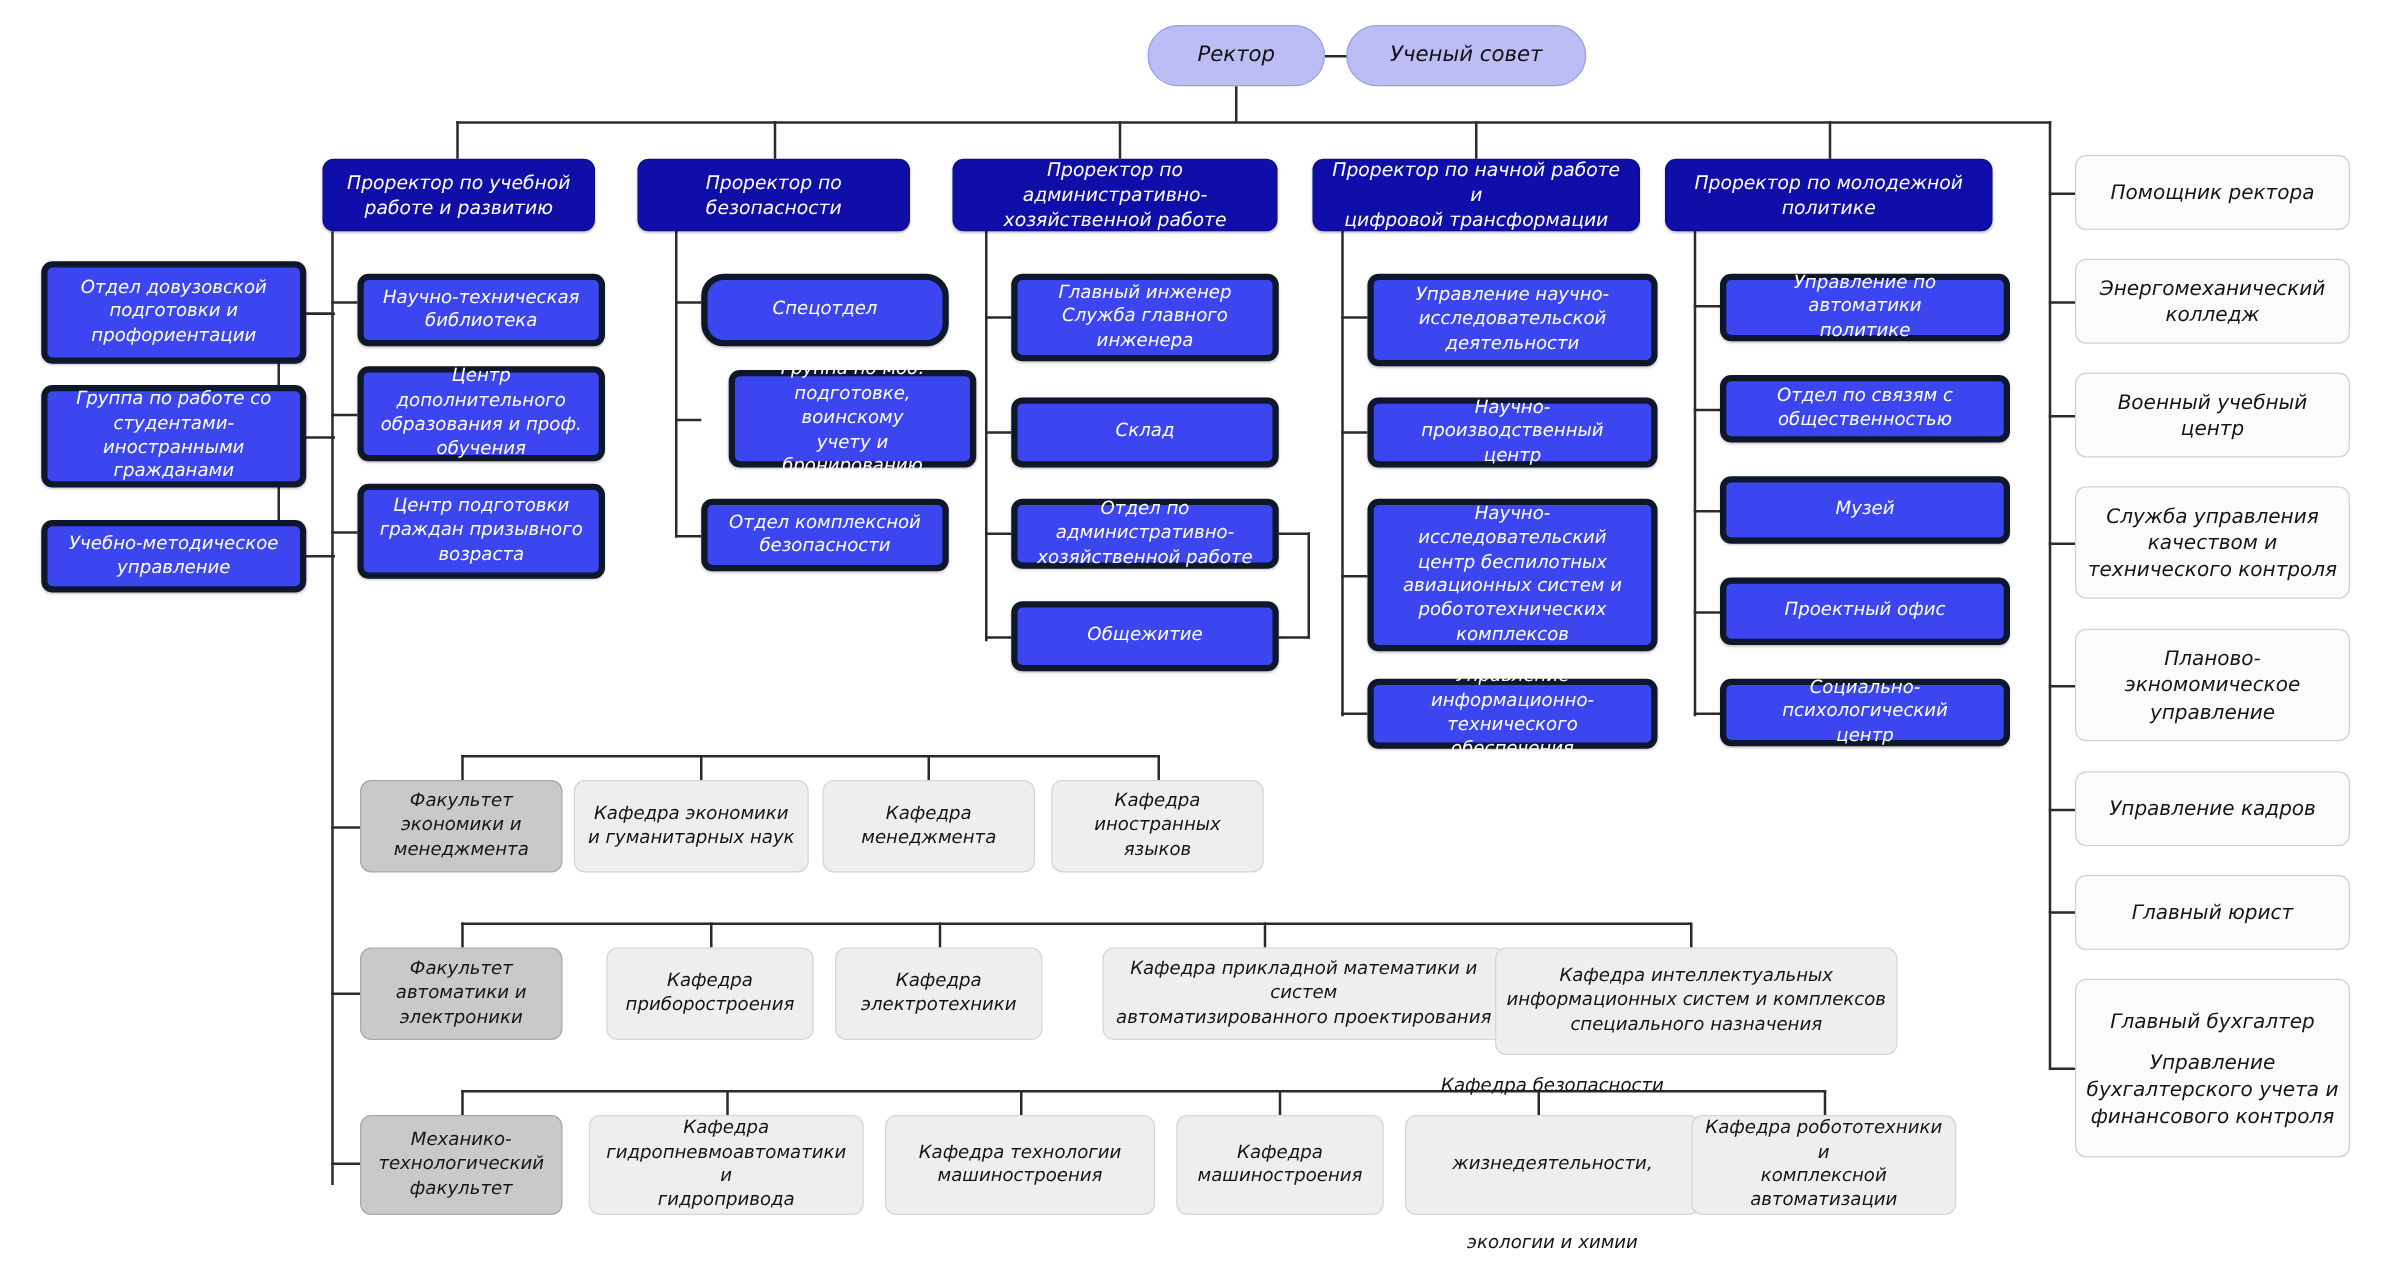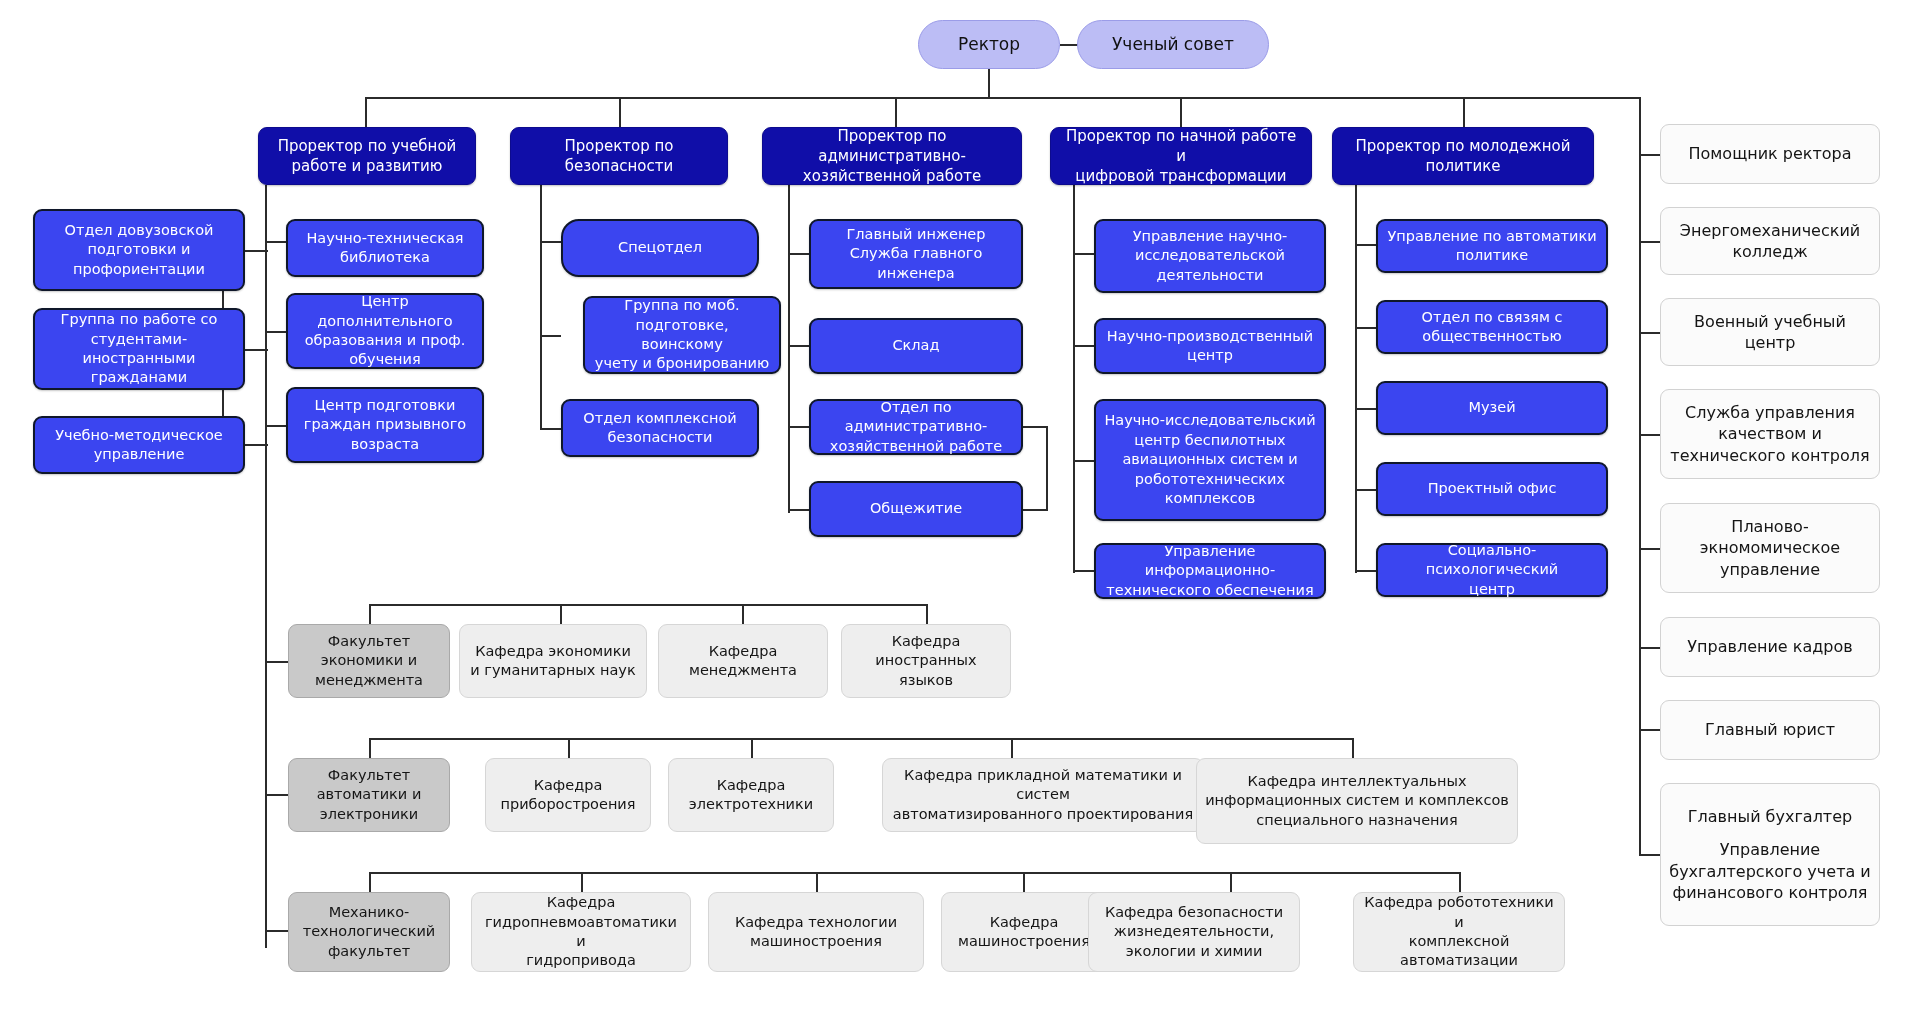--- a/index.html
+++ b/index.html
@@ -22,20 +22,21 @@
     box-sizing:border-box;
     display:flex;
     flex-direction:column;
     align-items:center;
     justify-content:center;
     text-align:center;
     line-height:1.34;
     border-radius:9px;
     z-index:5;
     padding:4px 8px;
+    font-style:italic;
   }
   .node .ln{display:block;width:100%;}
 
   
   .n-top{
     background:#bcbdf5;
     border:1px solid #9b9ce8;
     border-radius:26px;
     color:#111111;
     font-size:17px;
@@ -46,21 +47,21 @@
     background:#100ea8;
     border:1px solid #0d0b8e;
     color:#ffffff;
     font-size:15px;
     box-shadow:0 1px 2px rgba(0,0,0,.25);
   }
 
   
   .n-blue{
     background:#3b45f0;
-    border:2px solid #0f172a;
+    border:5px solid #0f172a;
     color:#ffffff;
     font-size:14.5px;
     box-shadow:0 1px 2px rgba(0,0,0,.22);
   }
 
   
   .n-white{
     background:#fbfbfb;
     border:1px solid #d2d2d2;
     color:#151515;
@@ -446,21 +447,21 @@
   <div class="node n-light" style="left:708px;top:892px;width:216px;height:80px;">
     <span class="ln">Кафедра технологии</span>
     <span class="ln">машиностроения</span>
   </div>
 
   <div class="node n-light" style="left:941px;top:892px;width:166px;height:80px;">
     <span class="ln">Кафедра</span>
     <span class="ln">машиностроения</span>
   </div>
 
-  <div class="node n-light" style="left:1088px;top:892px;width:212px;height:80px;">
+  <div class="node n-light" style="left:1124px;top:892px;width:236px;height:80px;gap:43px;">
     <span class="ln">Кафедра безопасности</span>
     <span class="ln">жизнедеятельности,</span>
     <span class="ln">экологии и химии</span>
   </div>
 
   <div class="node n-light" style="left:1353px;top:892px;width:212px;height:80px;">
     <span class="ln">Кафедра робототехники и</span>
     <span class="ln">комплексной</span>
     <span class="ln">автоматизации</span>
   </div>

